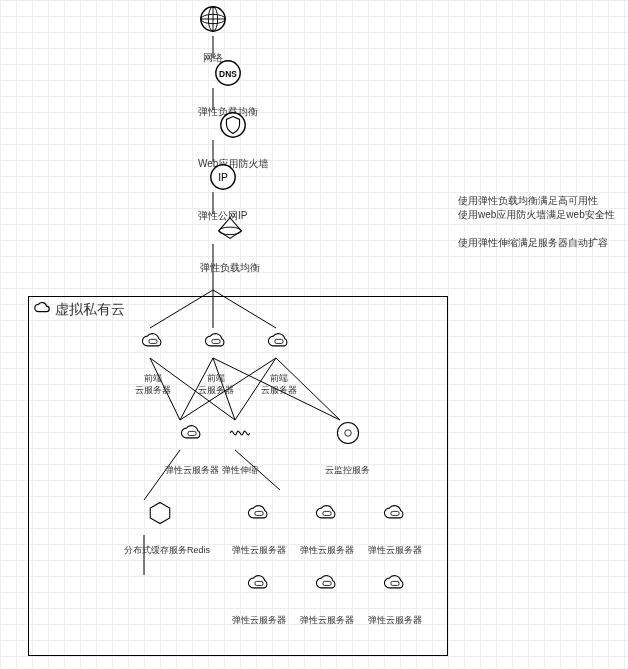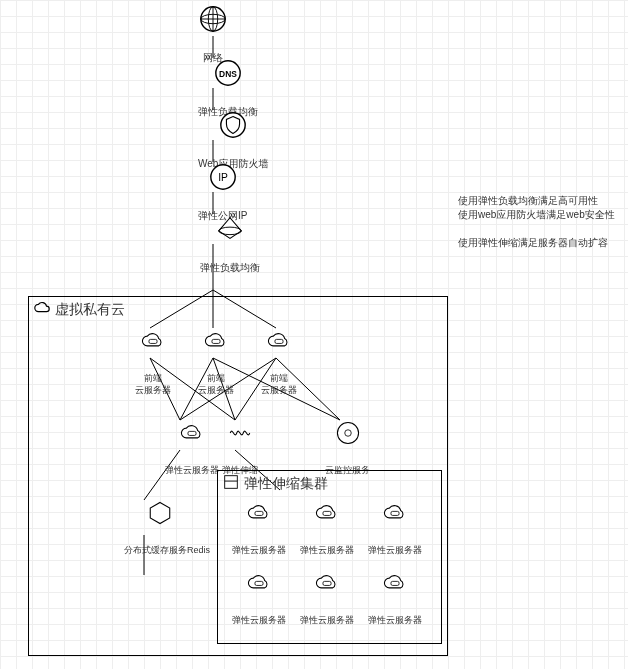--- a/index.html
+++ b/index.html
@@ -172,27 +172,20 @@
 
 <div class="node small" style="left:124px;top:500px;width:72px">
   <div class="icon">
         <svg viewBox="0 0 32 32">
           <polygon points="16,3 28,10 28,22 16,29 4,22 4,10" fill="#fff" stroke="#000" stroke-width="1.3"></polygon>
         </svg>
       </div>
   <div class="lbl">分布式缓存服务Redis</div>
 </div>
 
-<div class="box" style="left:217px;top:470px;width:225px;height:174px">
-  <div class="box-icon"><svg viewBox="0 0 20 20">
-          <rect x="3" y="3" width="14" height="14" fill="none" stroke="#000"></rect>
-          <line x1="3" y1="9" x2="17" y2="9" stroke="#000"></line>
-        </svg></div>
-  <div class="box-title">弹性伸缩集群</div>
-</div>
 
 <div class="node small" style="left:232px;top:500px">
       <div class="icon">
         <svg viewBox="0 0 32 32">
           <path d="M9 22a6 6 0 010-12 8 8 0 0114 3 5 5 0 010 9z" fill="#fff" stroke="#000" stroke-width="1.3"></path>
           <rect x="11" y="14" width="10" height="5" rx="2" fill="none" stroke="#000"></rect>
         </svg>
       </div>
       <div class="lbl">弹性云服务器</div>
     </div>

